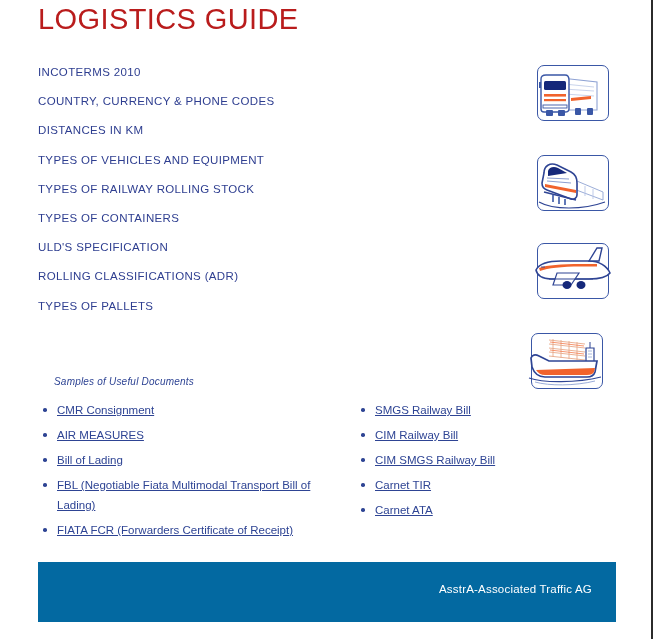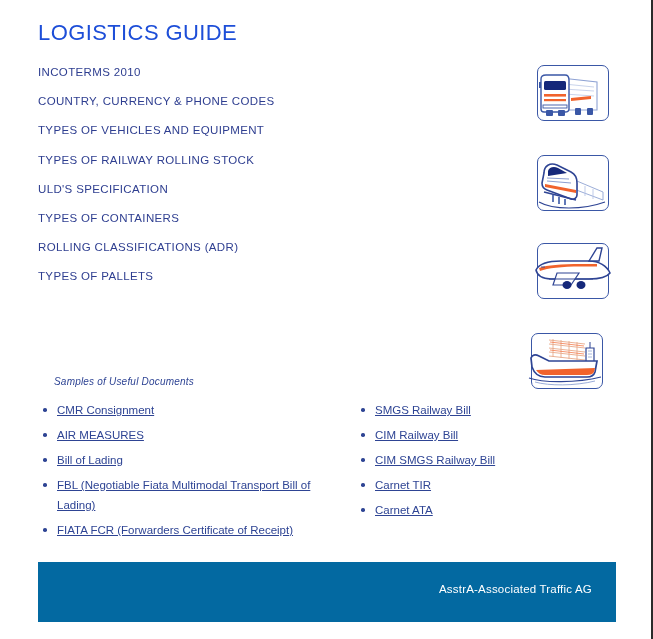--- a/index.html
+++ b/index.html
@@ -18,24 +18,24 @@
     background: #ffffff;
     overflow: hidden;
     box-sizing: border-box;
     border-right: 2px solid #2b2b2b;
   }
 
   
   .title {
     position: absolute;
     left: 38px;
-    top: 20px;
-    font-size: 22px;
+    top: 3px;
+    font-size: 29px;
     letter-spacing: 0.4px;
-    color: #1d4ed8;
+    color: #b91c1c;
     font-weight: 400;
   }
 
   
   .toc {
     position: absolute;
     left: 38px;
     top: 65px;
     width: 470px;
   }
@@ -143,24 +143,25 @@
 </head>
 <body>
 
 <div class="page">
 
   <div class="title">LOGISTICS GUIDE</div>
 
   <div class="toc">
     <div class="toc-item">INCOTERMS 2010</div>
     <div class="toc-item">COUNTRY, CURRENCY &amp; PHONE CODES</div>
+    <div class="toc-item">DISTANCES IN KM</div>
     <div class="toc-item">TYPES OF VEHICLES AND EQUIPMENT</div>
     <div class="toc-item">TYPES OF RAILWAY ROLLING STOCK</div>
+    <div class="toc-item">TYPES OF CONTAINERS</div>
     <div class="toc-item">ULD'S SPECIFICATION</div>
-    <div class="toc-item">TYPES OF CONTAINERS</div>
     <div class="toc-item">ROLLING CLASSIFICATIONS (ADR)</div>
     <div class="toc-item">TYPES OF PALLETS</div>
   </div>
 
   <div class="samples-heading">Samples of Useful Documents</div>
 
   <div class="bullets">
     <div class="col col-left">
       <div class="bullet">CMR Consignment</div>
       <div class="bullet">AIR MEASURES</div>

